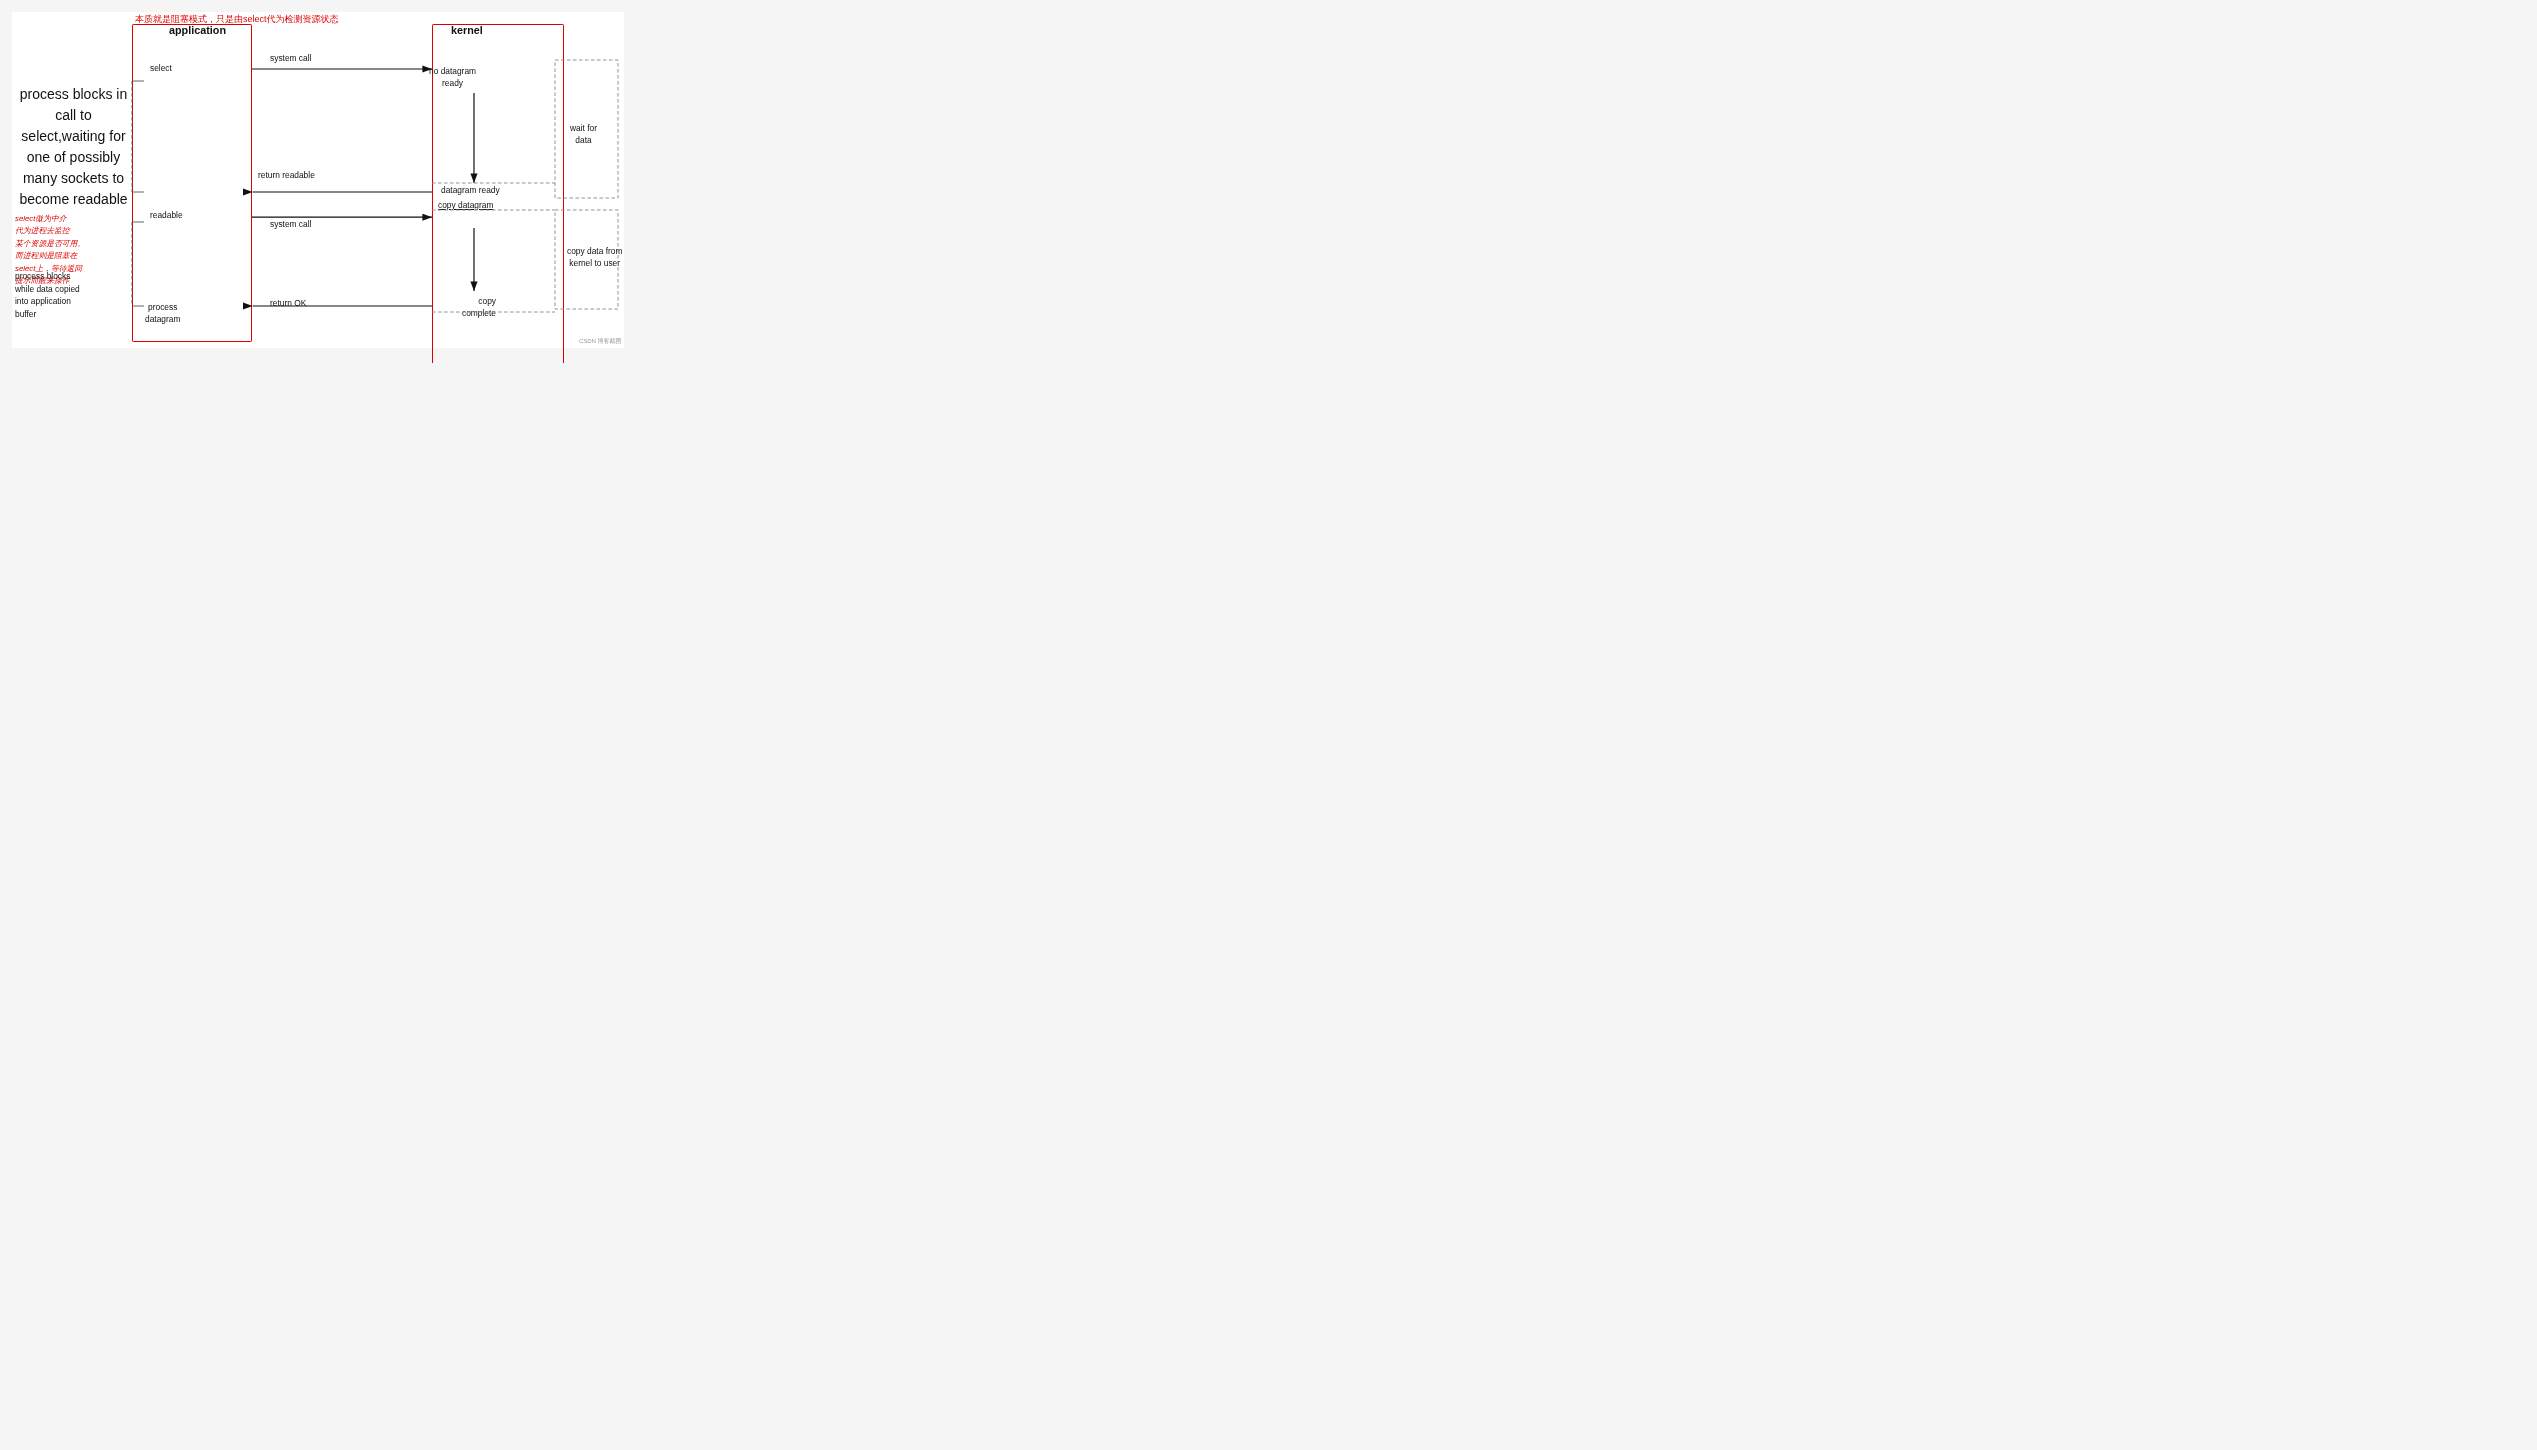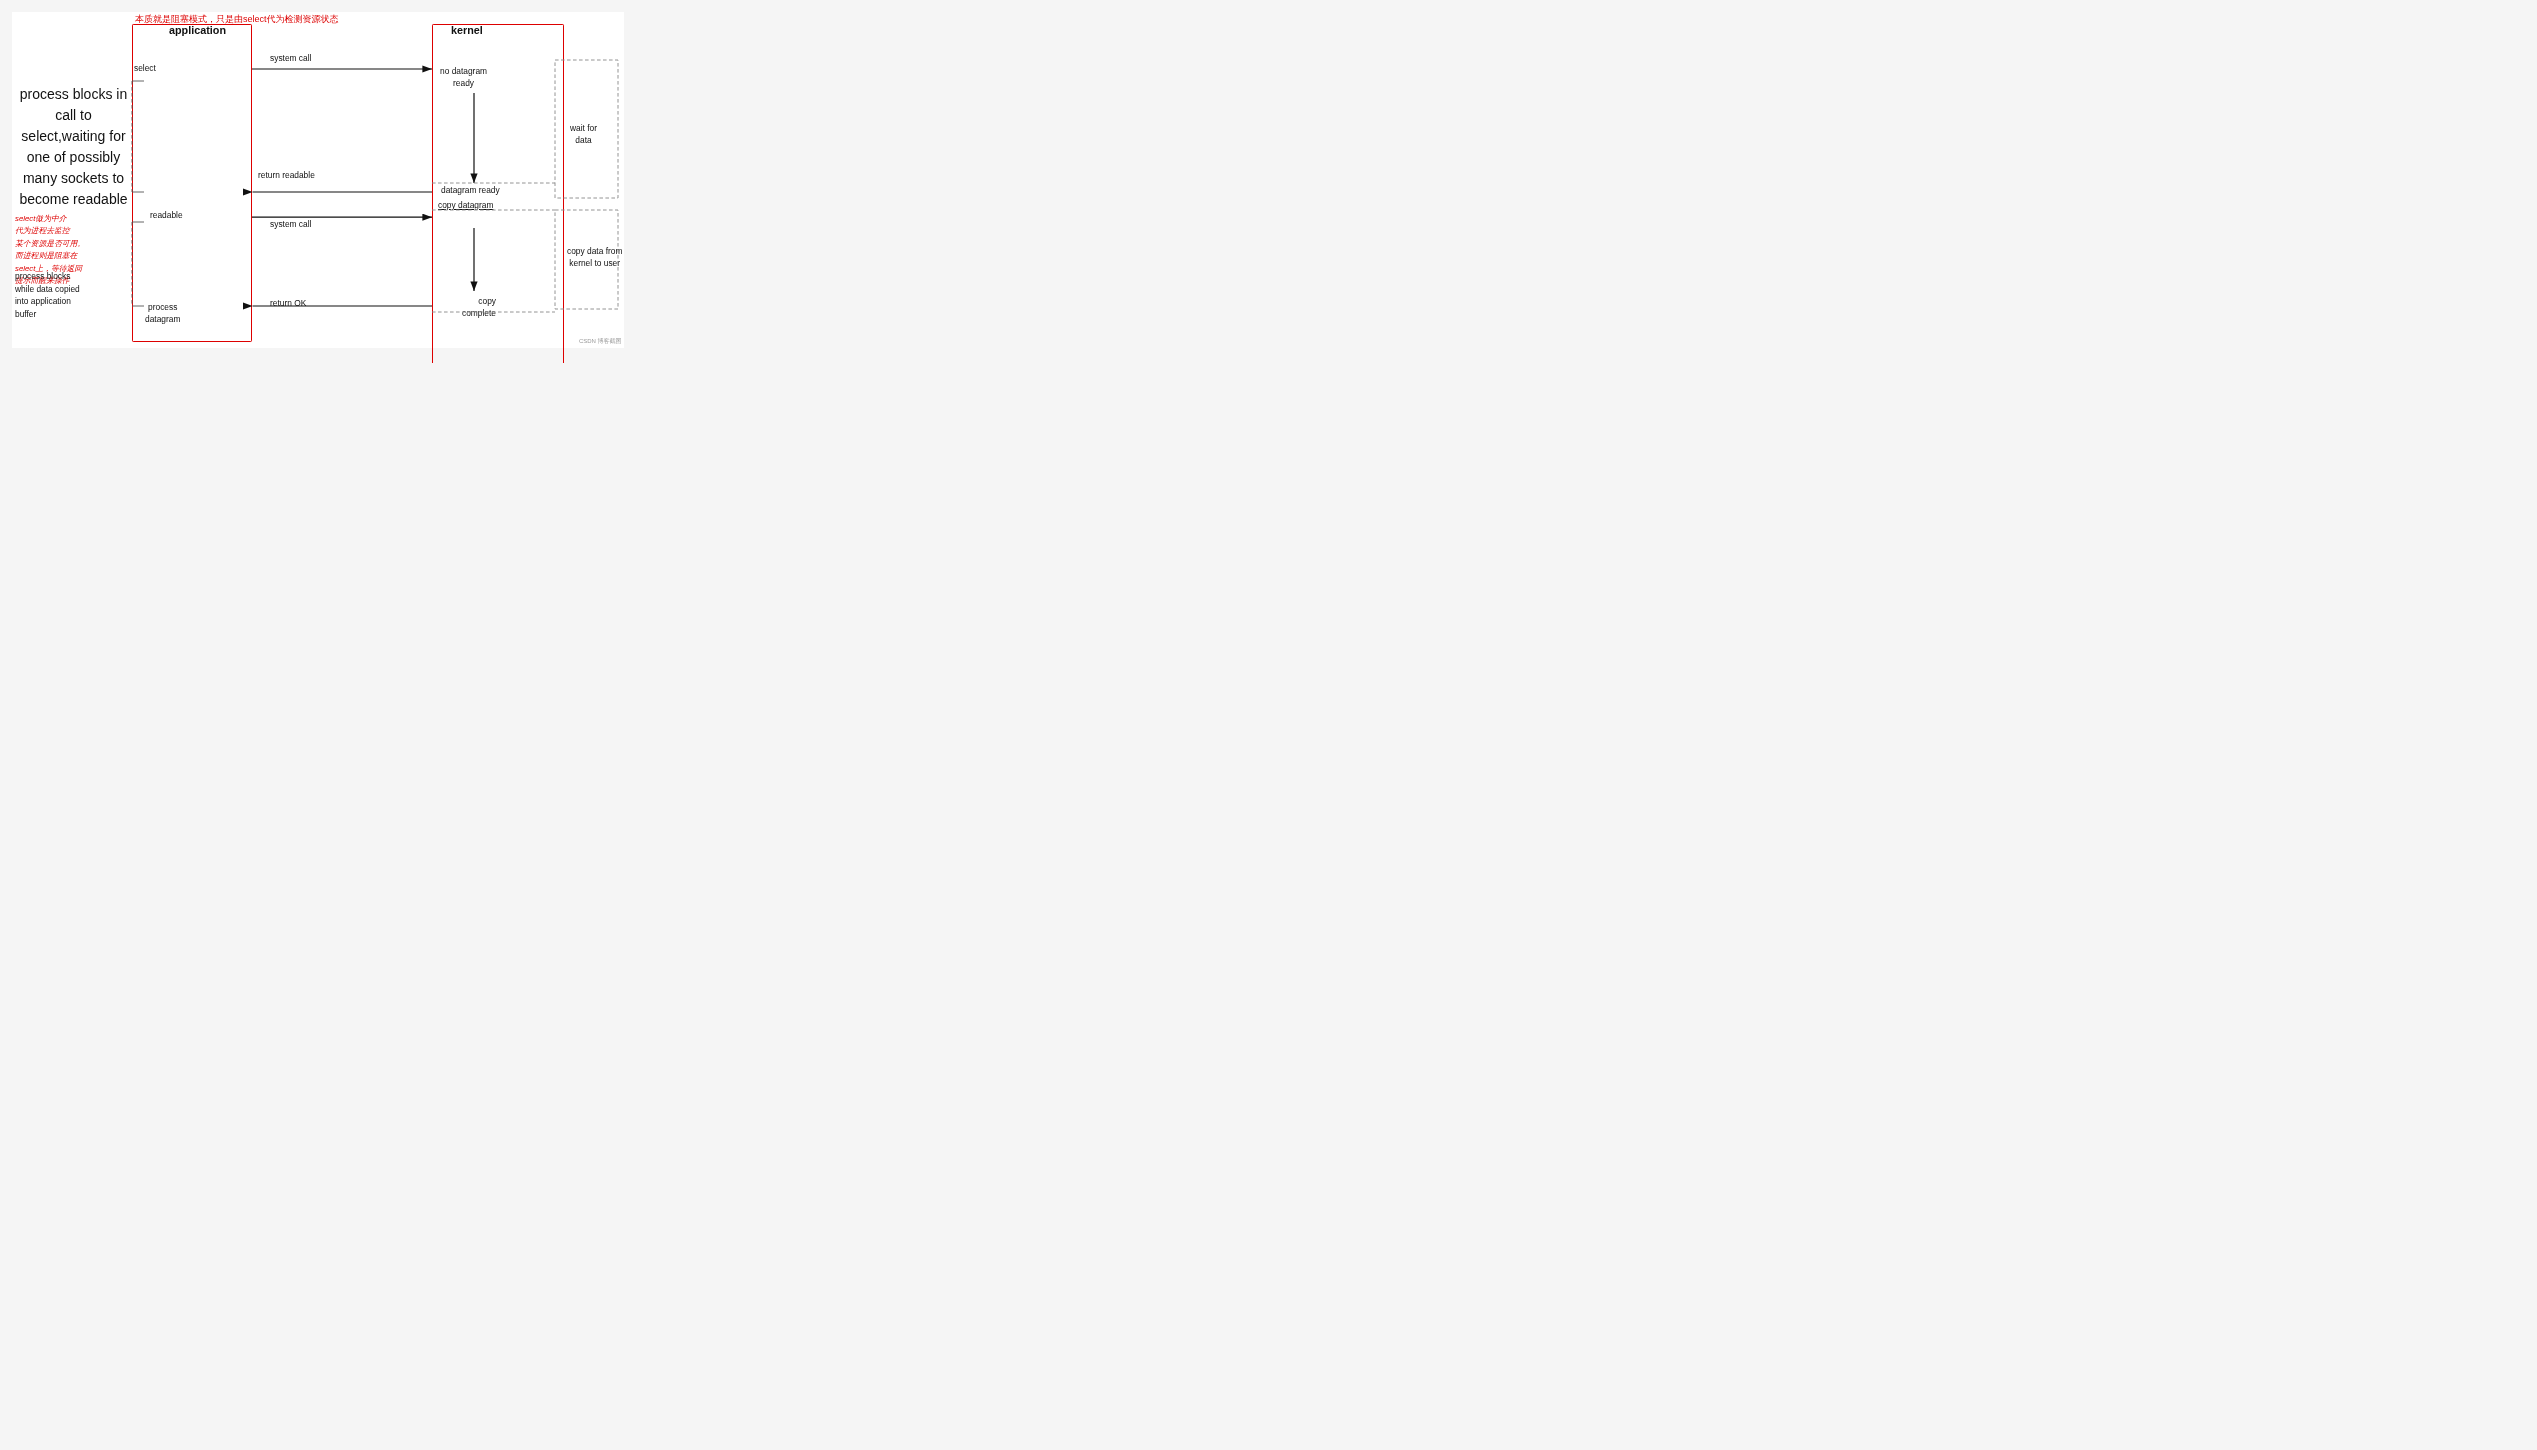--- a/index.html
+++ b/index.html
@@ -92,25 +92,25 @@
   </div>
 
   <div class="annotation" style="left:3px; top:201px; width:117px; font-size:7.8px; line-height:1.6;font-style:italic;">
     select做为中介<br>代为进程去监控<br>某个资源是否可用。<br>而进程则是阻塞在<br>select上，等待返回<br>提示而醒来操作
   </div>
 
   <div class="annotation" style="left:3px; top:258px; width:117px; color:#111; font-size:8.4px; line-height:1.5;">
     process blocks<br>while data copied<br>into application<br>buffer
   </div>
 
-  <div class="label" style="left:122px; top:51px; text-align:left;">select</div>
+  <div class="label" style="left:138px; top:51px; text-align:left;">select</div>
 
   <div class="label" style="left:258px; top:41px;">system call</div>
 
-  <div class="label" style="left:428px; top:54px; text-align:center;">
+  <div class="label" style="left:417px; top:54px; text-align:center;">
     no datagram<br>ready
   </div>
 
   <div class="label" style="left:558px; top:111px; text-align:center;">
     wait for<br>data
   </div>
 
   <div class="label" style="left:246px; top:158px;">return readable</div>
 
   <div class="label" style="left:429px; top:173px;">datagram ready</div>

